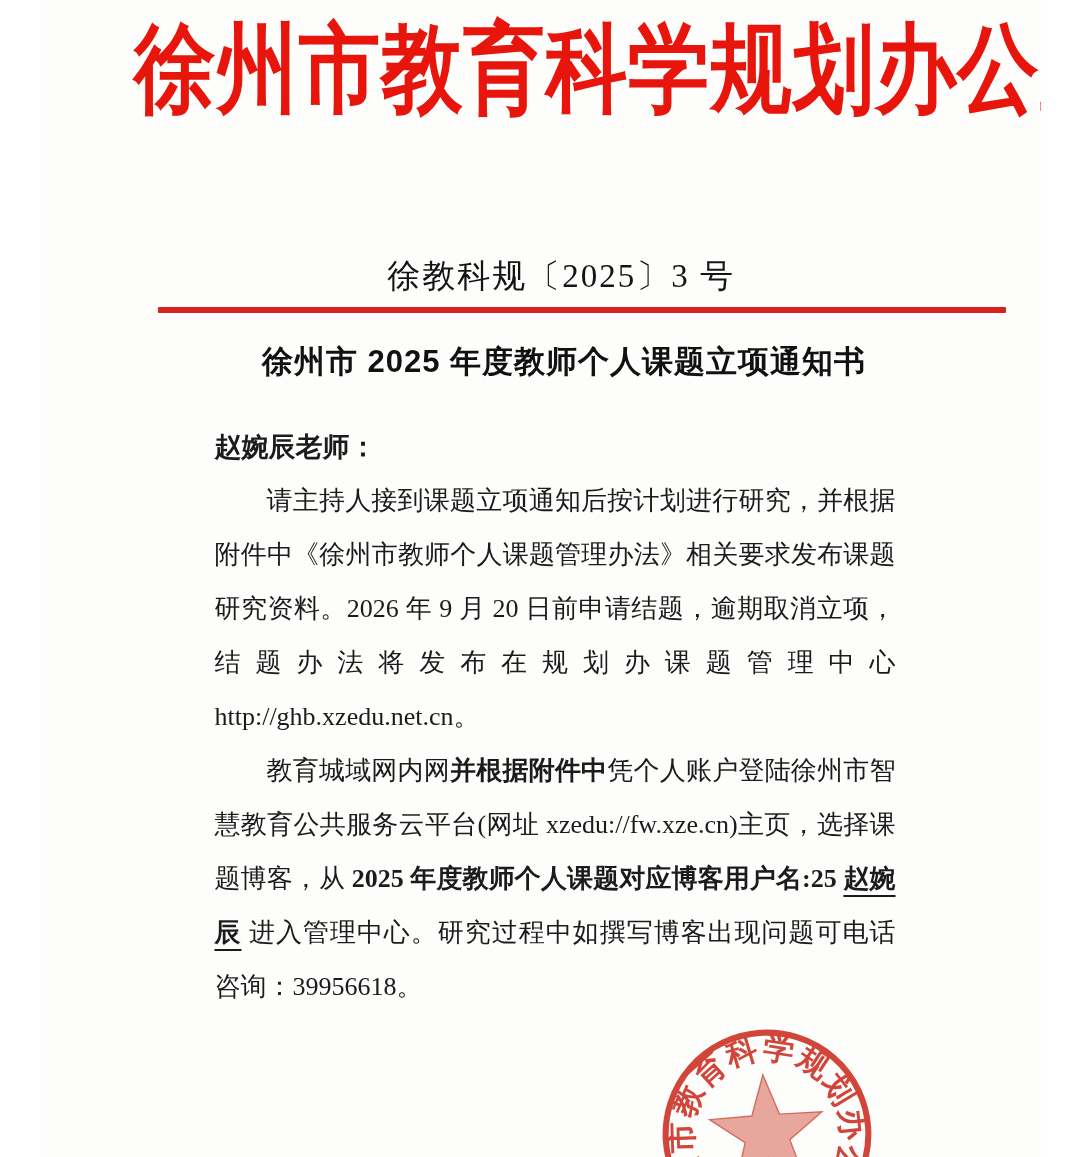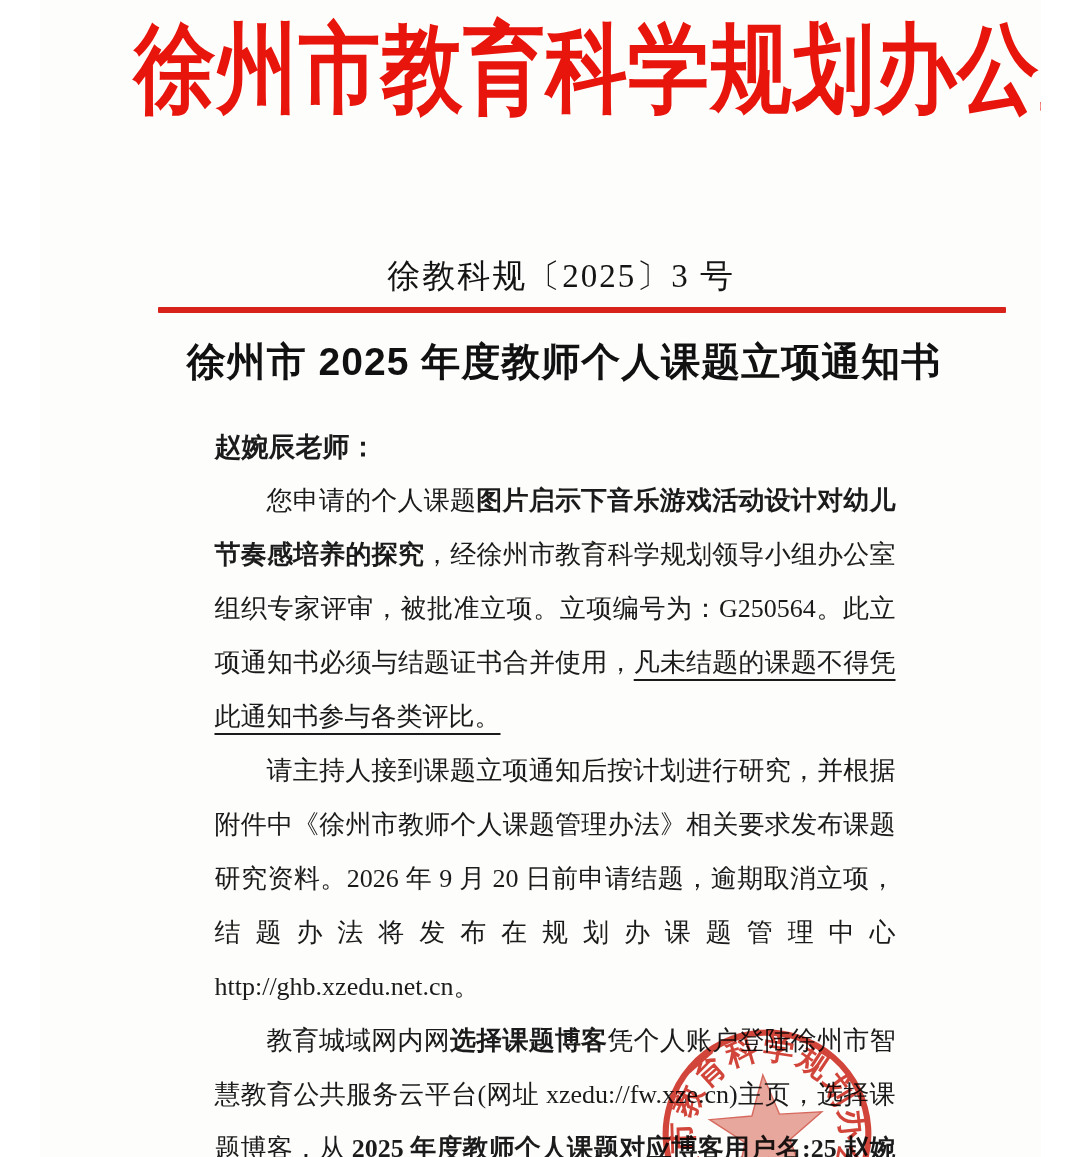--- a/index.html
+++ b/index.html
@@ -45,21 +45,21 @@
     width: 848px;
     height: 6px;
     background: #d8231b;
     border-radius: 1px;
   }
   .doc-title {
     margin-top: 27px;
     text-align: center;
     font-family: "Liberation Sans", sans-serif;
     font-weight: 700;
-    font-size: 39px;
+    font-size: 31px;
     line-height: 44px;
     letter-spacing: 1px;
     color: #111111;
     padding-left: 48px;
   }
   
   .letter-body {
     margin: 36px 145px 0 175px;
     font-size: 26px;
     line-height: 54px;
@@ -118,28 +118,25 @@
   <div class="doc-number">徐教科规〔2025〕3 号</div>
 
   <div class="red-rule"></div>
 
   <h2 class="doc-title">徐州市 2025 年度教师个人课题立项通知书</h2>
 
   <div class="letter-body">
 
     <p class="salutation">赵婉辰老师：</p>
 
-    <p class="para">
-      <span>您申请的个人课题</span><span class="b">图片启示下音乐游戏活动设计对幼儿节奏感培养的探究</span><span>，经徐州市教育科学规划领导小组办公室组织专家评审，被批准立项。立项编号为：G250564。此立项通知书必须与结题证书合并使用，</span><span class="u">凡未结题的课题不得凭此通知书参与各类评比。</span>
-    </p>
 
     <p class="para">请主持人接到课题立项通知后按计划进行研究，并根据附件中《徐州市教师个人课题管理办法》相关要求发布课题研究资料。2026 年 9 月 20 日前申请结题，逾期取消立项，结题办法将发布在规划办课题管理中心 http://ghb.xzedu.net.cn。</p>
 
     <p class="para">
-      <span>教育城域网内网</span><span class="b">选择课题博客</span><span>凭个人账户登陆徐州市智慧教育公共服务云平台(网址 xzedu://fw.xze.cn)主页，选择课题博客，从 </span><span class="b">2025 年度教师个人课题对应博客用户名:25 </span><span class="bu">赵婉辰</span><span> 进入管理中心。研究过程中如撰写博客出现问题可电话咨询：39956618。</span>
+      <span>教育城域网内网</span><span class="b">并根据附件中</span><span>凭个人账户登陆徐州市智慧教育公共服务云平台(网址 xzedu://fw.xze.cn)主页，选择课题博客，从 </span><span class="b">2025 年度教师个人课题对应博客用户名:25 </span><span class="bu">赵婉辰</span><span> 进入管理中心。研究过程中如撰写博客出现问题可电话咨询：39956618。</span>
     </p>
 
   </div>
 
   <div class="seal">
     <svg viewBox="0 0 260 260">
       <circle cx="130" cy="130" r="108" fill="none" stroke="#cd2b1e" stroke-width="6.5"></circle>
       <polygon points="130,67 144.7,109.8 189.9,110.5 153.8,137.7 167.0,181.0 130,155 93.0,181.0 106.2,137.7 70.1,110.5 115.3,109.8" fill="#e08a7d" fill-opacity="0.85" stroke="#d4564a" stroke-width="1.5"></polygon>
       <path id="seal-text-arc" d="M 84.1 195.5 A 80 80 0 1 1 175.9 195.5" fill="none"></path>
       <text class="seal-text" text-anchor="middle">

